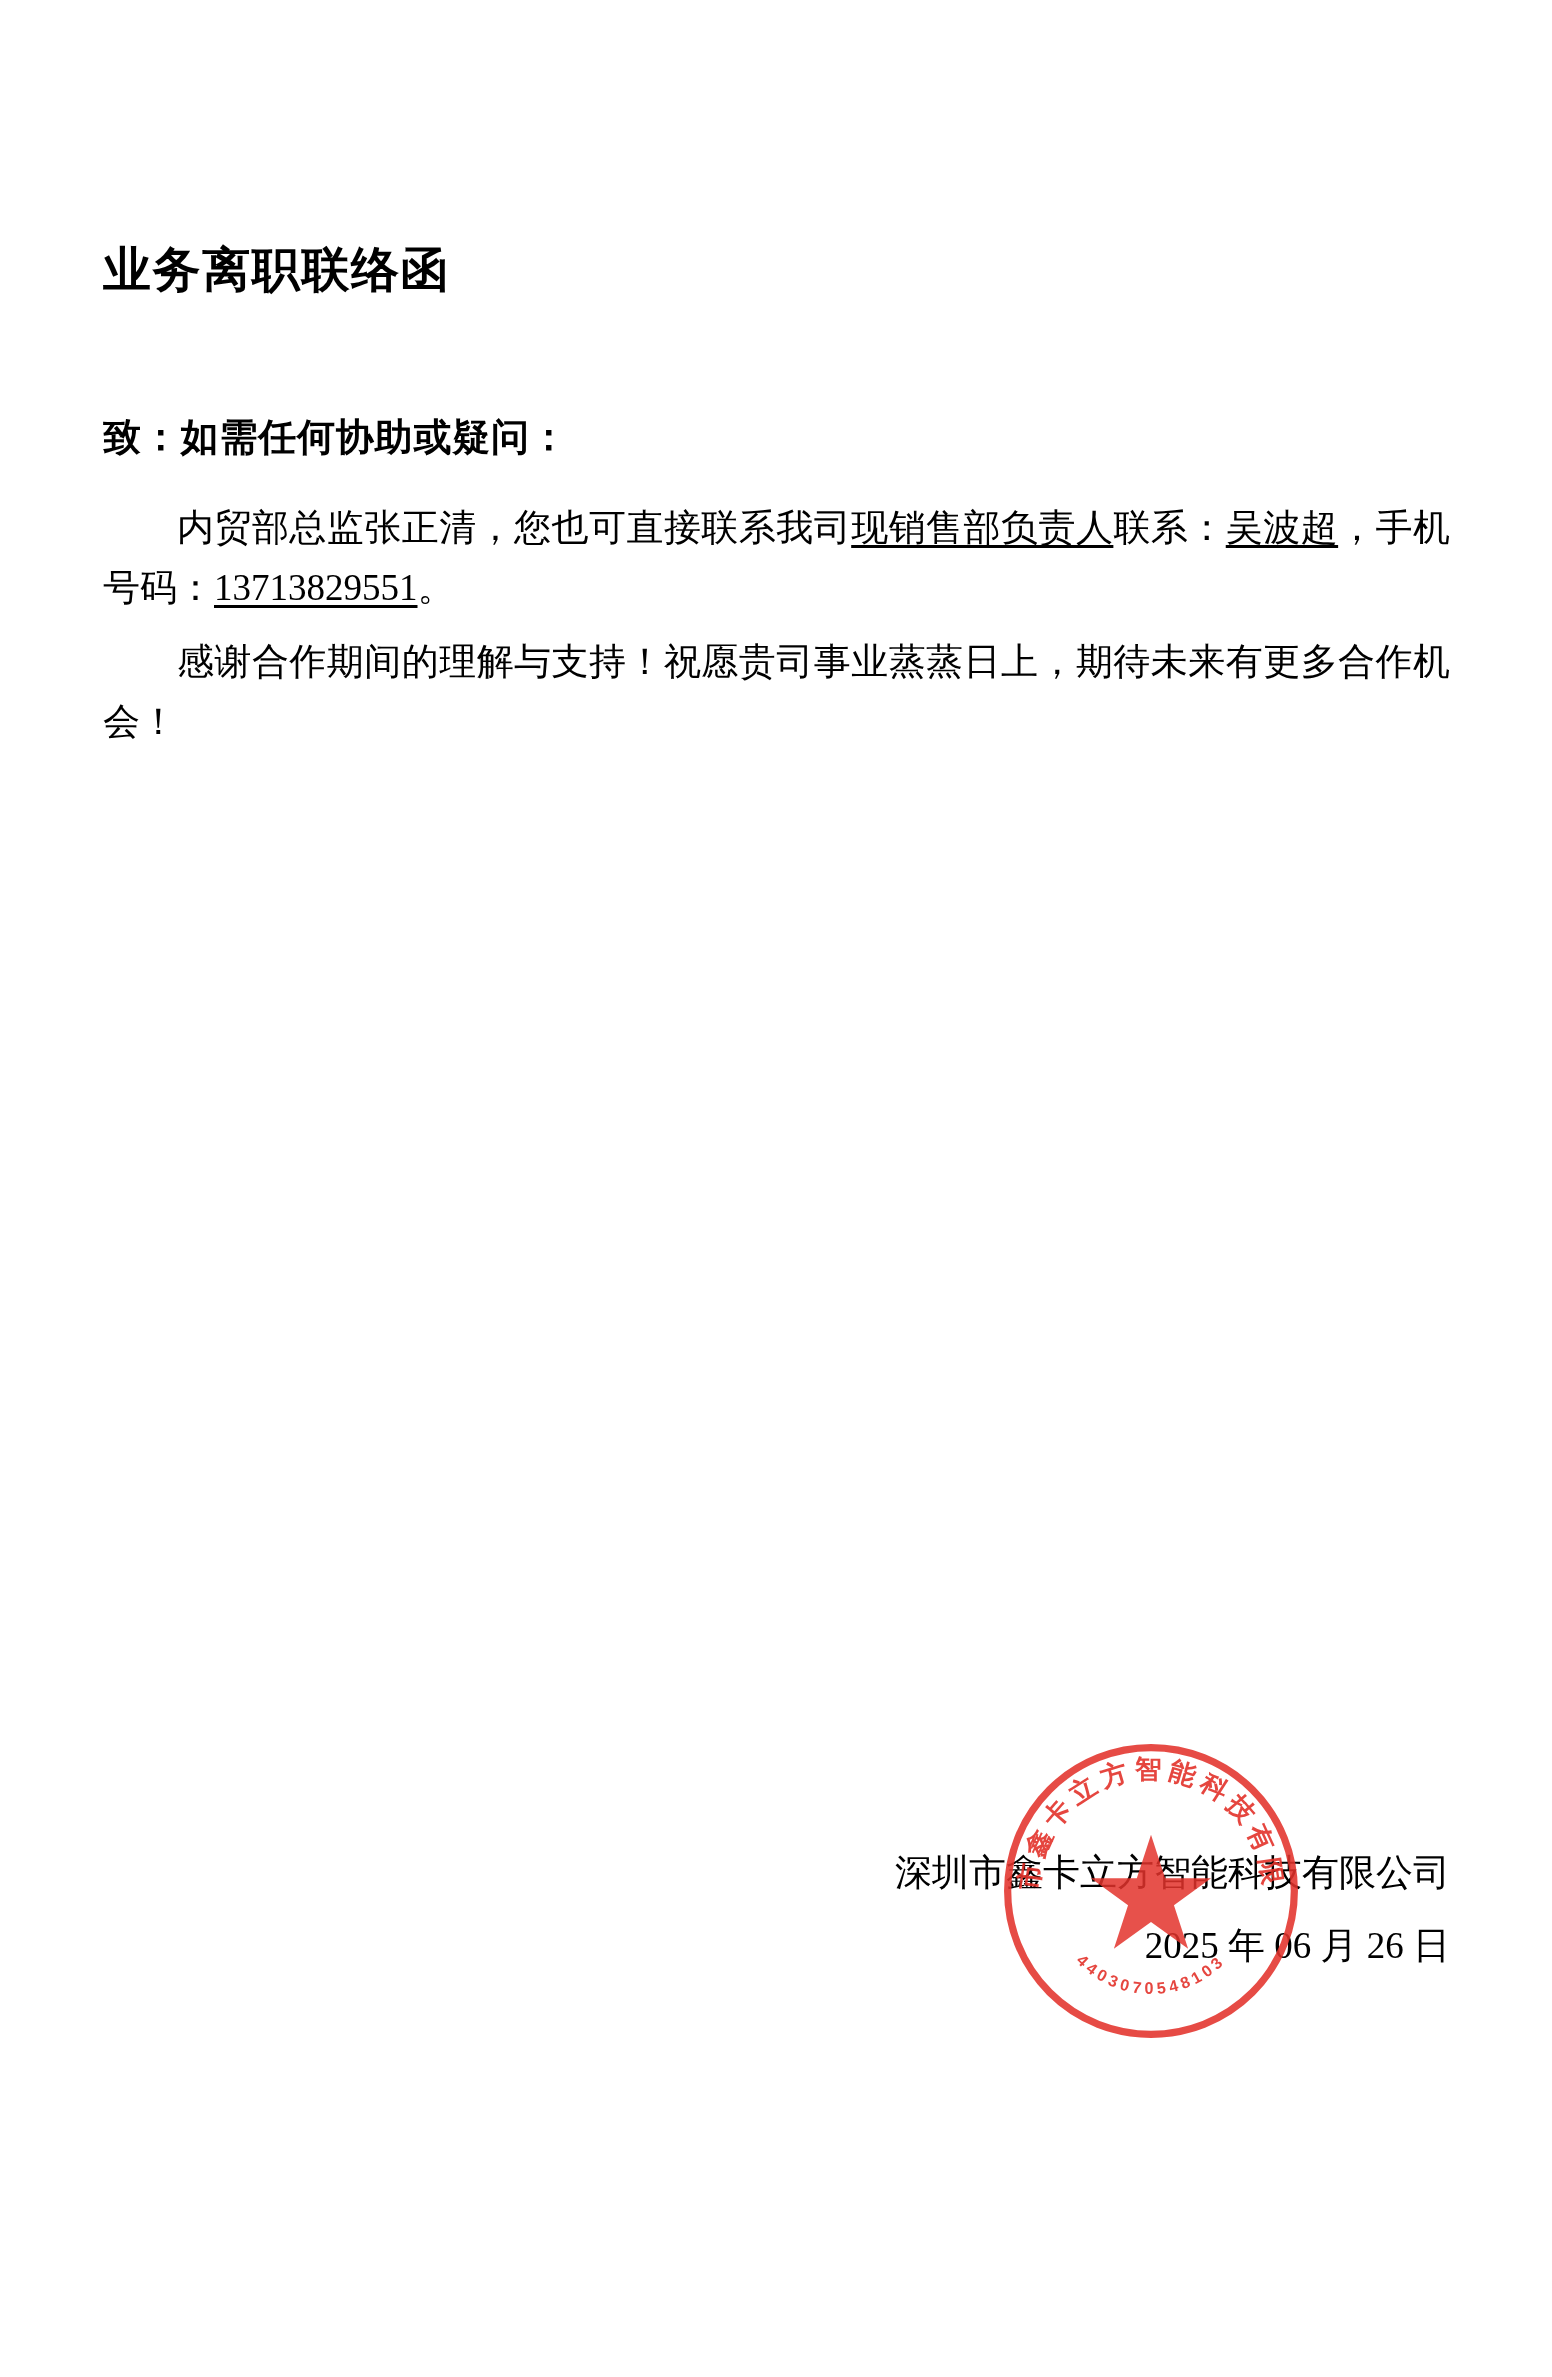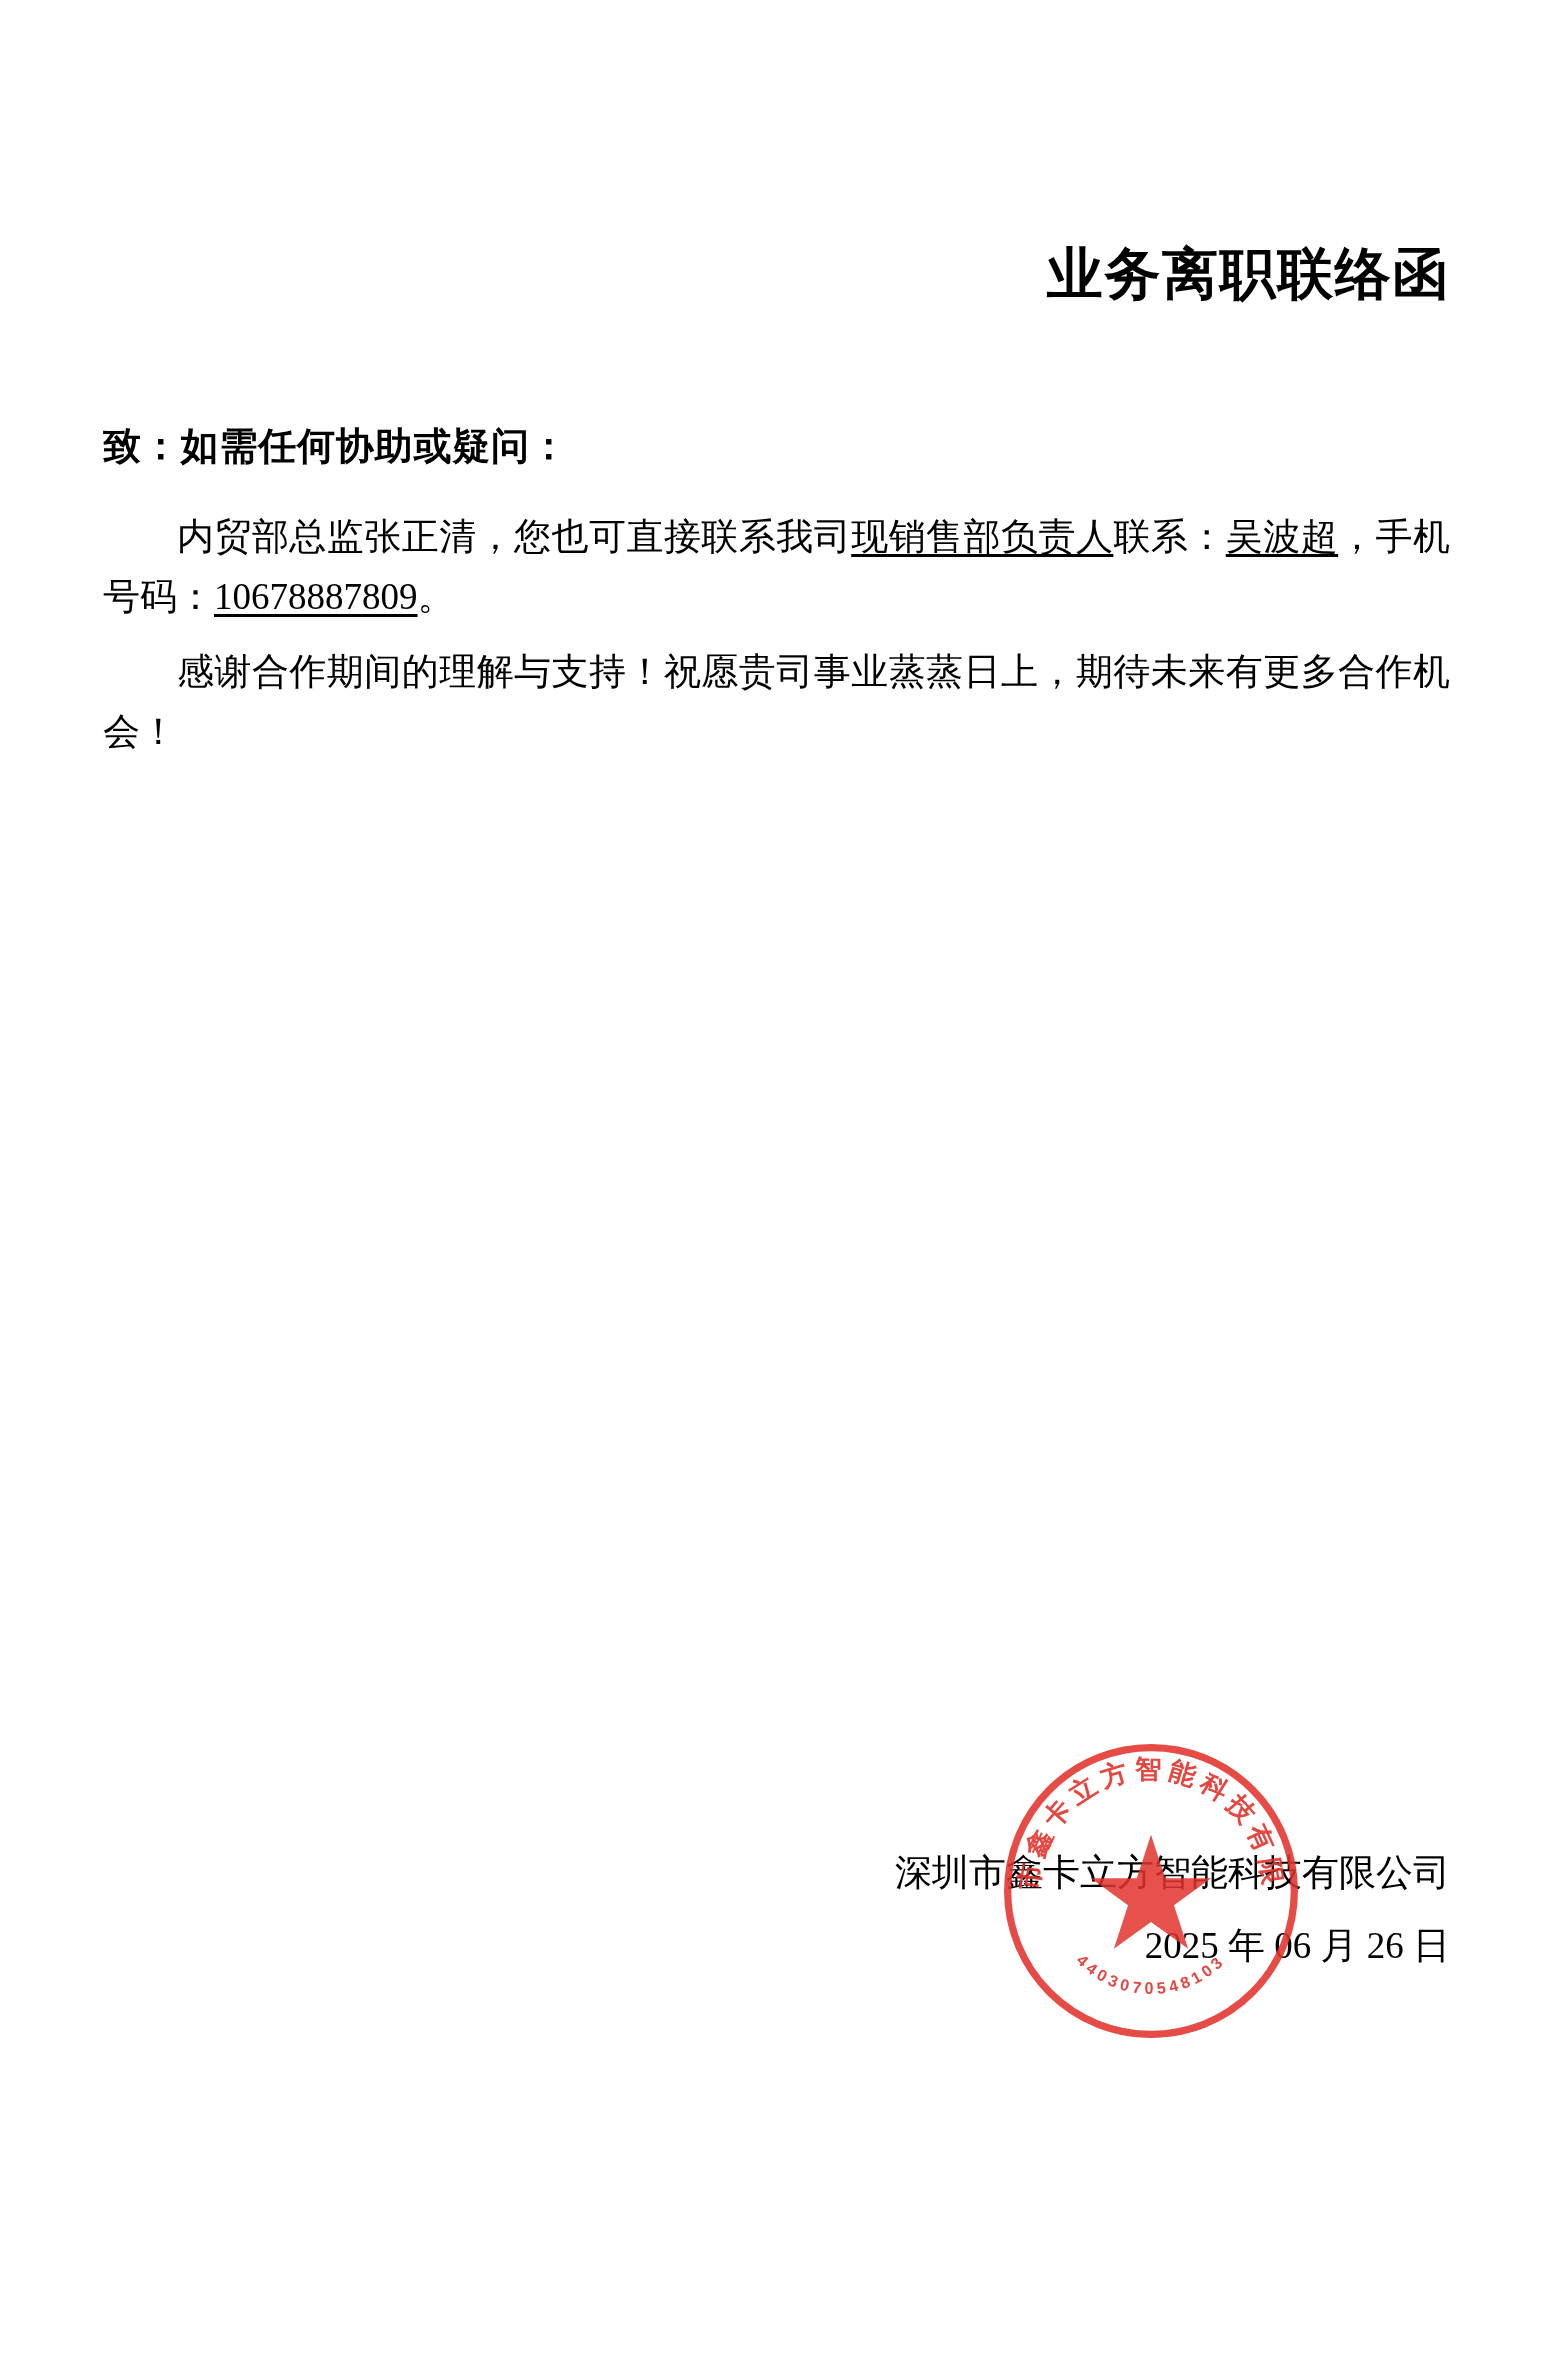--- a/index.html
+++ b/index.html
@@ -14,22 +14,22 @@
   .page {
     position: relative;
     width: 1553px;
     height: 2377px;
     background: #ffffff;
     box-sizing: border-box;
     padding: 241px 103px 0 103px;
     overflow: hidden;
   }
   .doc-title {
-    text-align: right;
-    font-size: 56px;
+    text-align: left;
+    font-size: 48px;
     font-weight: bold;
     letter-spacing: 1.6px;
     line-height: 1.2;
     margin: 0 0 113px 0;
   }
   .salutation {
     font-size: 38px;
     font-weight: bold;
     letter-spacing: 0.8px;
     margin: 0 0 35px 0;
@@ -89,21 +89,21 @@
 </head>
 <body>
 
 <div class="page">
 
   <div class="doc-title">业务离职联络函</div>
 
   <div class="salutation">致：如需任何协助或疑问：</div>
 
 
-  <p class="para"><span>内贸部总监张正清，您也可直接联系我司</span><span class="u">现销售部负责人</span><span>联系：</span><span class="u">吴波超</span><span>，手机号码：</span><span class="u nums">10678887809</span><span>。</span></p>
+  <p class="para"><span>内贸部总监张正清，您也可直接联系我司</span><span class="u">现销售部负责人</span><span>联系：</span><span class="u">吴波超</span><span>，手机号码：</span><span class="u nums">13713829551</span><span>。</span></p>
 
   <p class="para">感谢合作期间的理解与支持！祝愿贵司事业蒸蒸日上，期待未来有更多合作机会！</p>
 
   <div class="sign-block">
     <div class="sign-company">深圳市鑫卡立方智能科技有限公司</div>
     <div class="sign-date">2025 年 06 月 26 日</div>
   </div>
 
   <div class="seal">
     <svg viewBox="0 0 380 380" xmlns="http://www.w3.org/2000/svg">

